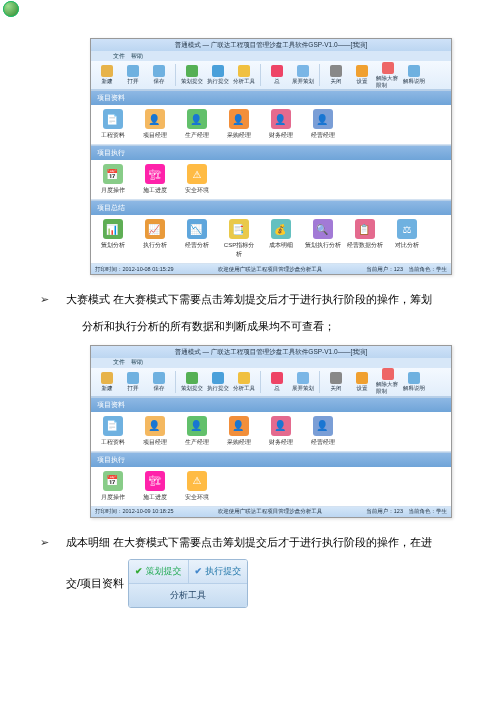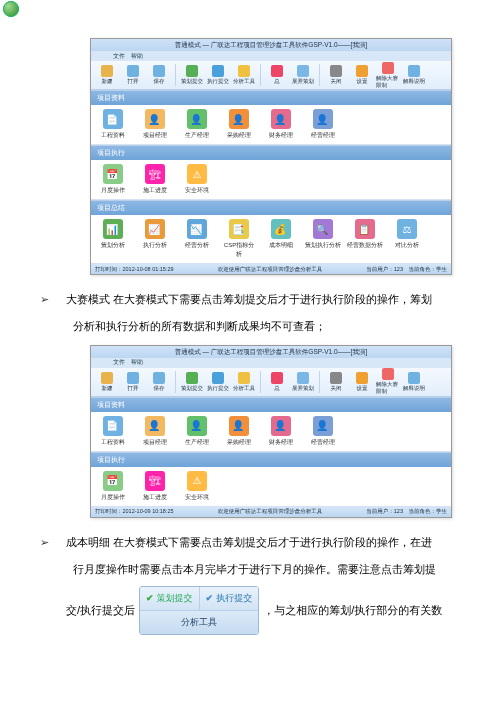--- a/index.html
+++ b/index.html
@@ -133,21 +133,21 @@
   .bullet-line .arrow {
     width: 26px;
     flex-shrink: 0;
     font-family: sans-serif;
     color: #333;
   }
   .bullet-line .txt {
     flex: 1;
   }
   .indent {
-    margin-left: 33px;
+    margin-left: 42px;
     line-height: 1.9;
     margin-bottom: 6px;
   }
   .inline-btns {
     display: inline-flex;
     vertical-align: middle;
     flex-direction: column;
     margin: 0 4px;
     border: 1px solid #9cb9d6;
     border-radius: 3px;
@@ -448,33 +448,31 @@
       <span>打印时间：2012-10-09 10:18:25</span>
       <span>欢迎使用广联达工程项目管理沙盘分析工具</span>
       <span>当前用户：123　当前角色：学生</span>
     </div>
   </div>
 
   <div class="bullet-line">
     <div class="arrow">➢</div>
     <div class="txt">成本明细 在大赛模式下需要点击筹划提交后才于进行执行阶段的操作，在进</div>
   </div>
-  <div class="indent">行月度操作时需要点击本月完毕才于进行下月的操作。需要注意点击筹划提</div>
 
   <div class="last-line">
-    <span>交/执行提交后</span>
+    <span>交/项目资料</span>
     <span class="inline-btns">
       <span class="row1">
         <span class="cell">
             <span class="chk"></span>
             <span>策划提交</span>
           </span>
         <span class="cell b">
             <span class="chk2"></span>
             <span>执行提交</span>
           </span>
       </span>
       <span class="row2">分析工具</span>
     </span>
-    <span>，与之相应的筹划/执行部分的有关数</span>
   </div>
 
 </div>
 
 </body></html>

